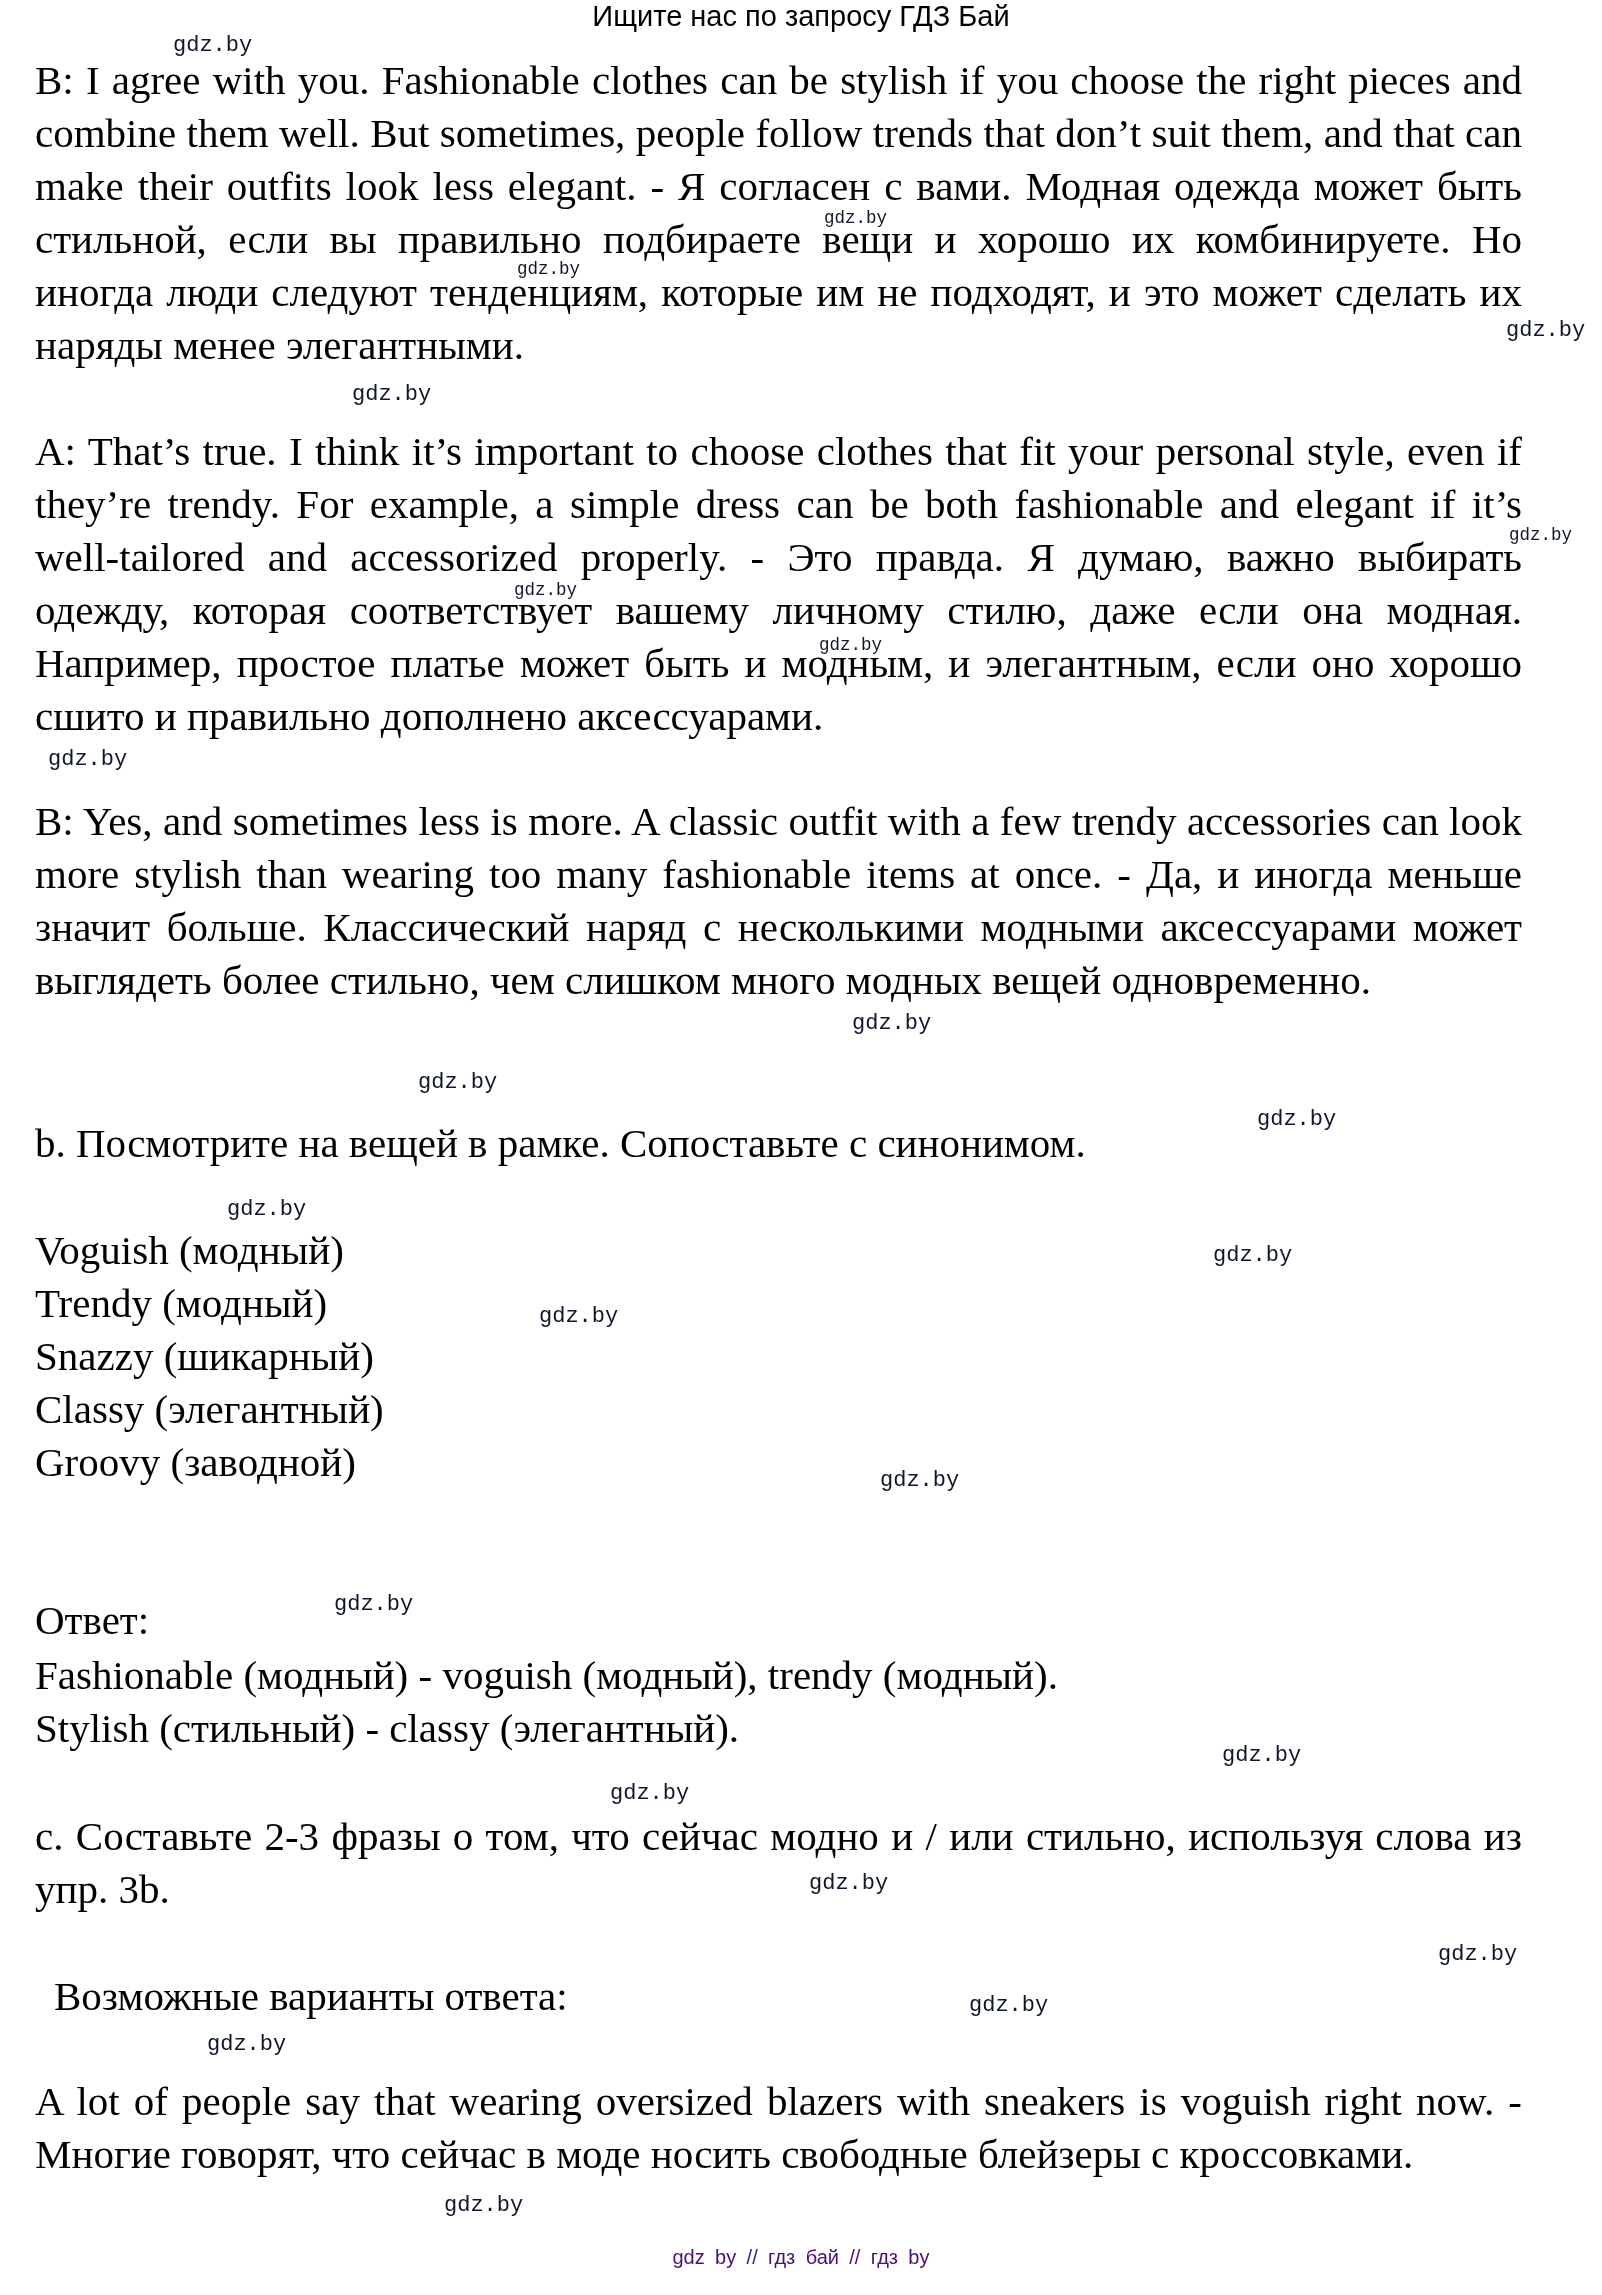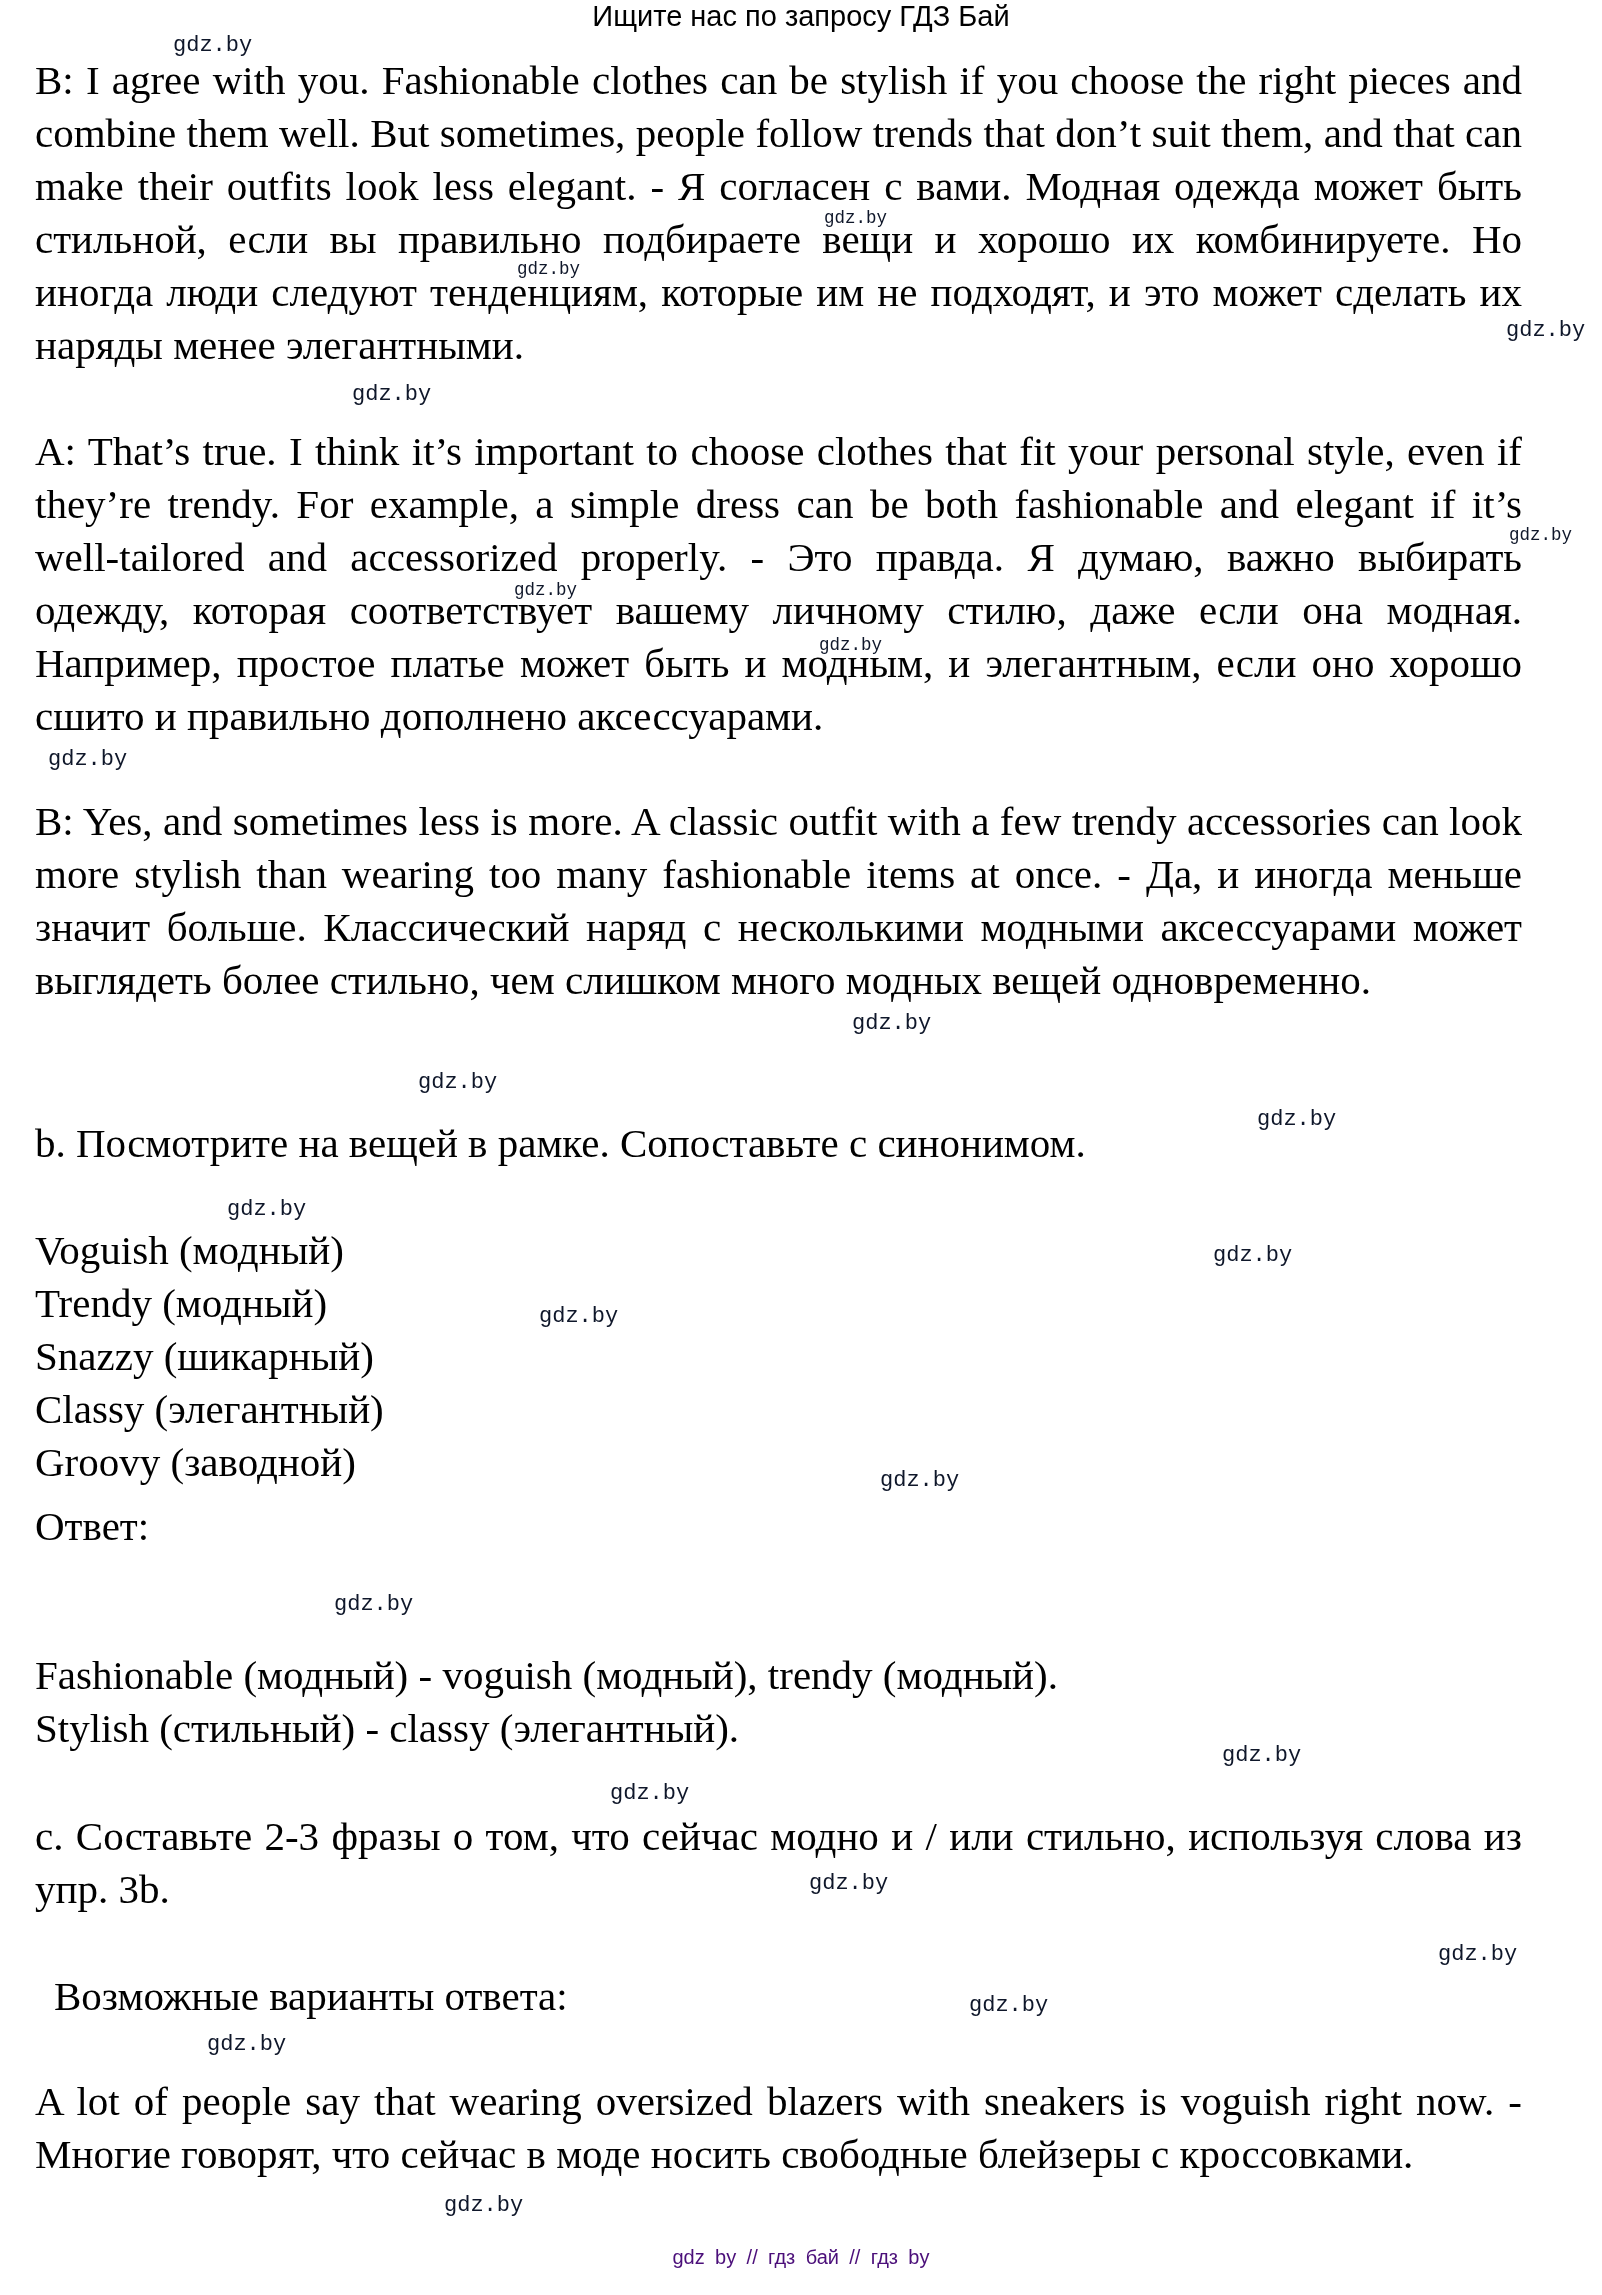--- a/index.html
+++ b/index.html
@@ -24,21 +24,21 @@
 <div class="para left" style="top:1117px;">b. Посмотрите на вещей в рамке. Сопоставьте с синонимом.</div>
 
 <div class="para left list" style="top:1224px;">
   <div>Voguish (модный)</div>
   <div>Trendy (модный)</div>
   <div>Snazzy (шикарный)</div>
   <div>Classy (элегантный)</div>
   <div>Groovy (заводной)</div>
 </div>
 
-<div class="para left" style="top:1500px;">Ответ:</div>
+<div class="para left" style="top:1594px;">Ответ:</div>
 
 <div class="para left list" style="top:1649px;">
   <div>Fashionable (модный) - voguish (модный), trendy (модный).</div>
   <div>Stylish (стильный) - classy (элегантный).</div>
 </div>
 
 <div class="para" style="top:1810px;">c. Составьте 2-3 фразы о том, что сейчас модно и / или стильно, используя слова из упр. 3b.</div>
 
 <div class="para left" style="top:1970px;margin-left:19px;">Возможные варианты ответа:</div>
 

